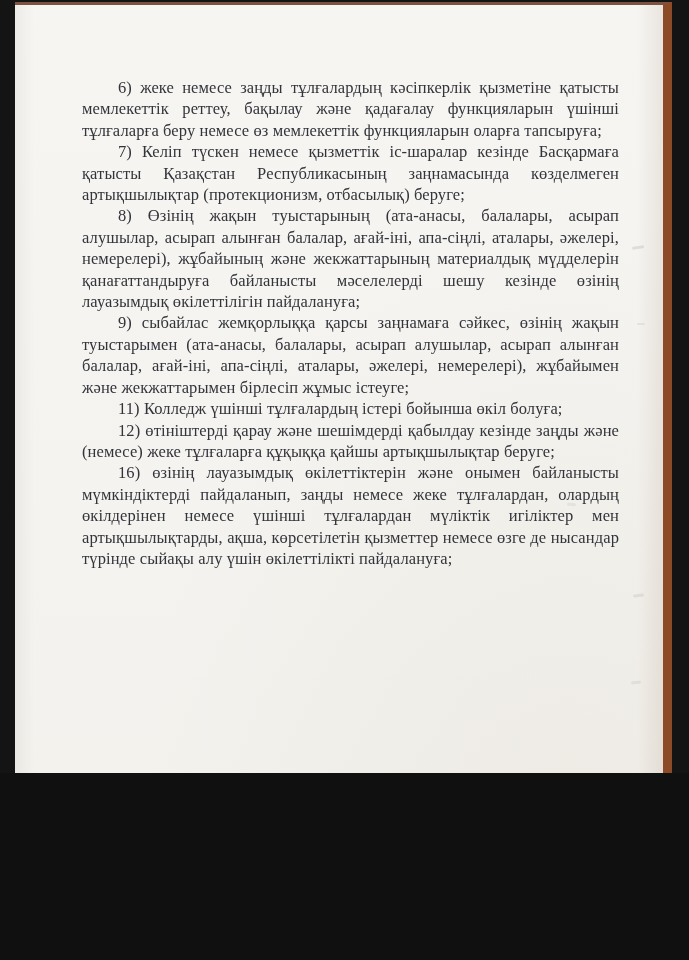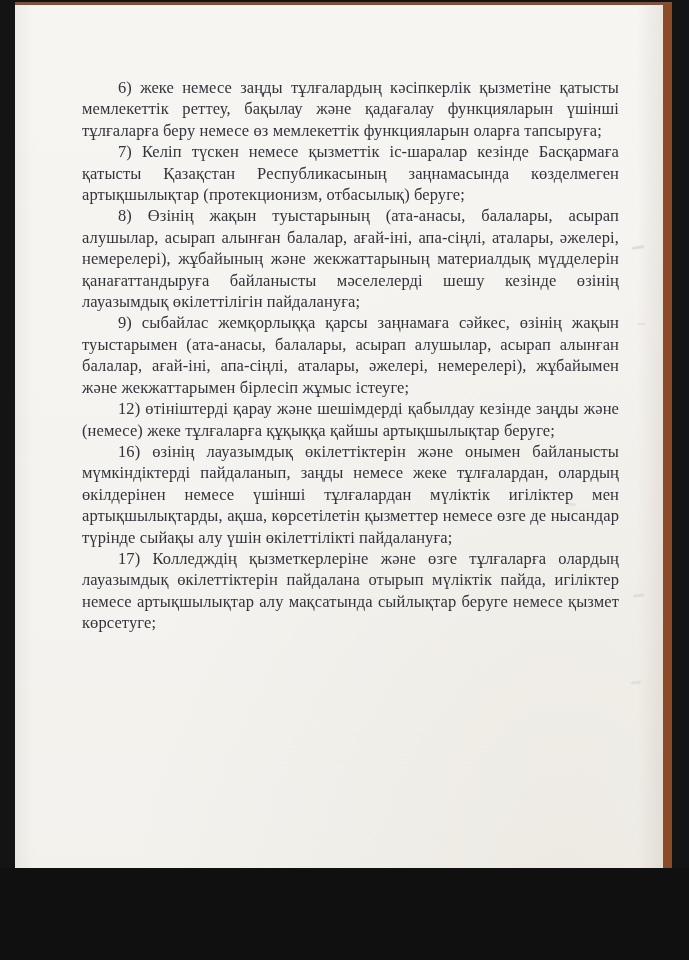--- a/index.html
+++ b/index.html
@@ -3,21 +3,21 @@
 <meta charset="utf-8">
 <style>
   html, body {
     margin: 0;
     padding: 0;
     background: #101010;
   }
   .scan-viewport {
     position: relative;
     width: 689px;
-    height: 868px;
+    height: 773px;
     background: #141414;
     overflow: hidden;
     font-family: "Liberation Serif", "DejaVu Serif", serif;
   }
   .paper {
     position: absolute;
     left: 15px;
     top: 2px;
     width: 648px;
     height: 947px;
@@ -67,23 +67,23 @@
 
 <div class="scan-viewport">
   <div class="paper">
     <div class="paper-inner-shade"></div>
 
     <div class="text-block">
       <p class="para"><span>6)</span>&nbsp;<span>жеке немесе заңды тұлғалардың кәсіпкерлік қызметіне қатысты мемлекеттік реттеу, бақылау және қадағалау функцияларын үшінші тұлғаларға беру немесе өз мемлекеттік функцияларын оларға тапсыруға;</span></p>
       <p class="para"><span>7)</span>&nbsp;<span>Келіп түскен немесе қызметтік іс-шаралар кезінде Басқармаға қатысты Қазақстан Республикасының заңнамасында көзделмеген артықшылықтар (протекционизм, отбасылық) беруге;</span></p>
       <p class="para"><span>8)</span>&nbsp;<span>Өзінің жақын туыстарының (ата-анасы, балалары, асырап алушылар, асырап алынған балалар, ағай-іні, апа-сіңлі, аталары, әжелері, немерелері), жұбайының және жекжаттарының материалдық мүдделерін қанағаттандыруға байланысты мәселелерді шешу кезінде өзінің лауазымдық өкілеттілігін пайдалануға;</span></p>
       <p class="para"><span>9)</span>&nbsp;<span>сыбайлас жемқорлыққа қарсы заңнамаға сәйкес, өзінің жақын туыстарымен (ата-анасы, балалары, асырап алушылар, асырап алынған балалар, ағай-іні, апа-сіңлі, аталары, әжелері, немерелері), жұбайымен және жекжаттарымен бірлесіп жұмыс істеуге;</span></p>
+      <p class="para"><span>11)</span>&nbsp;<span>Колледж үшінші тұлғалардың істері бойынша өкіл болуға;</span></p>
       <p class="para"><span>12)</span>&nbsp;<span>өтініштерді қарау және шешімдерді қабылдау кезінде заңды және (немесе) жеке тұлғаларға құқыққа қайшы артықшылықтар беруге;</span></p>
       <p class="para"><span>16)</span>&nbsp;<span>өзінің лауазымдық өкілеттіктерін және онымен байланысты мүмкіндіктерді пайдаланып, заңды немесе жеке тұлғалардан, олардың өкілдерінен немесе үшінші тұлғалардан мүліктік игіліктер мен артықшылықтарды, ақша, көрсетілетін қызметтер немесе өзге де нысандар түрінде сыйақы алу үшін өкілеттілікті пайдалануға;</span></p>
-      <p class="para"><span>17)</span>&nbsp;<span>Колледждің қызметкерлеріне және өзге тұлғаларға олардың лауазымдық өкілеттіктерін пайдалана отырып мүліктік пайда, игіліктер немесе артықшылықтар алу мақсатында сыйлықтар беруге немесе қызмет көрсетуге;</span></p>
     </div>
 
     <div class="smudge s1"></div>
     <div class="smudge s2"></div>
     <div class="smudge s3"></div>
     <div class="smudge s4"></div>
     <div class="smudge s5"></div>
   </div>
 </div>
 

